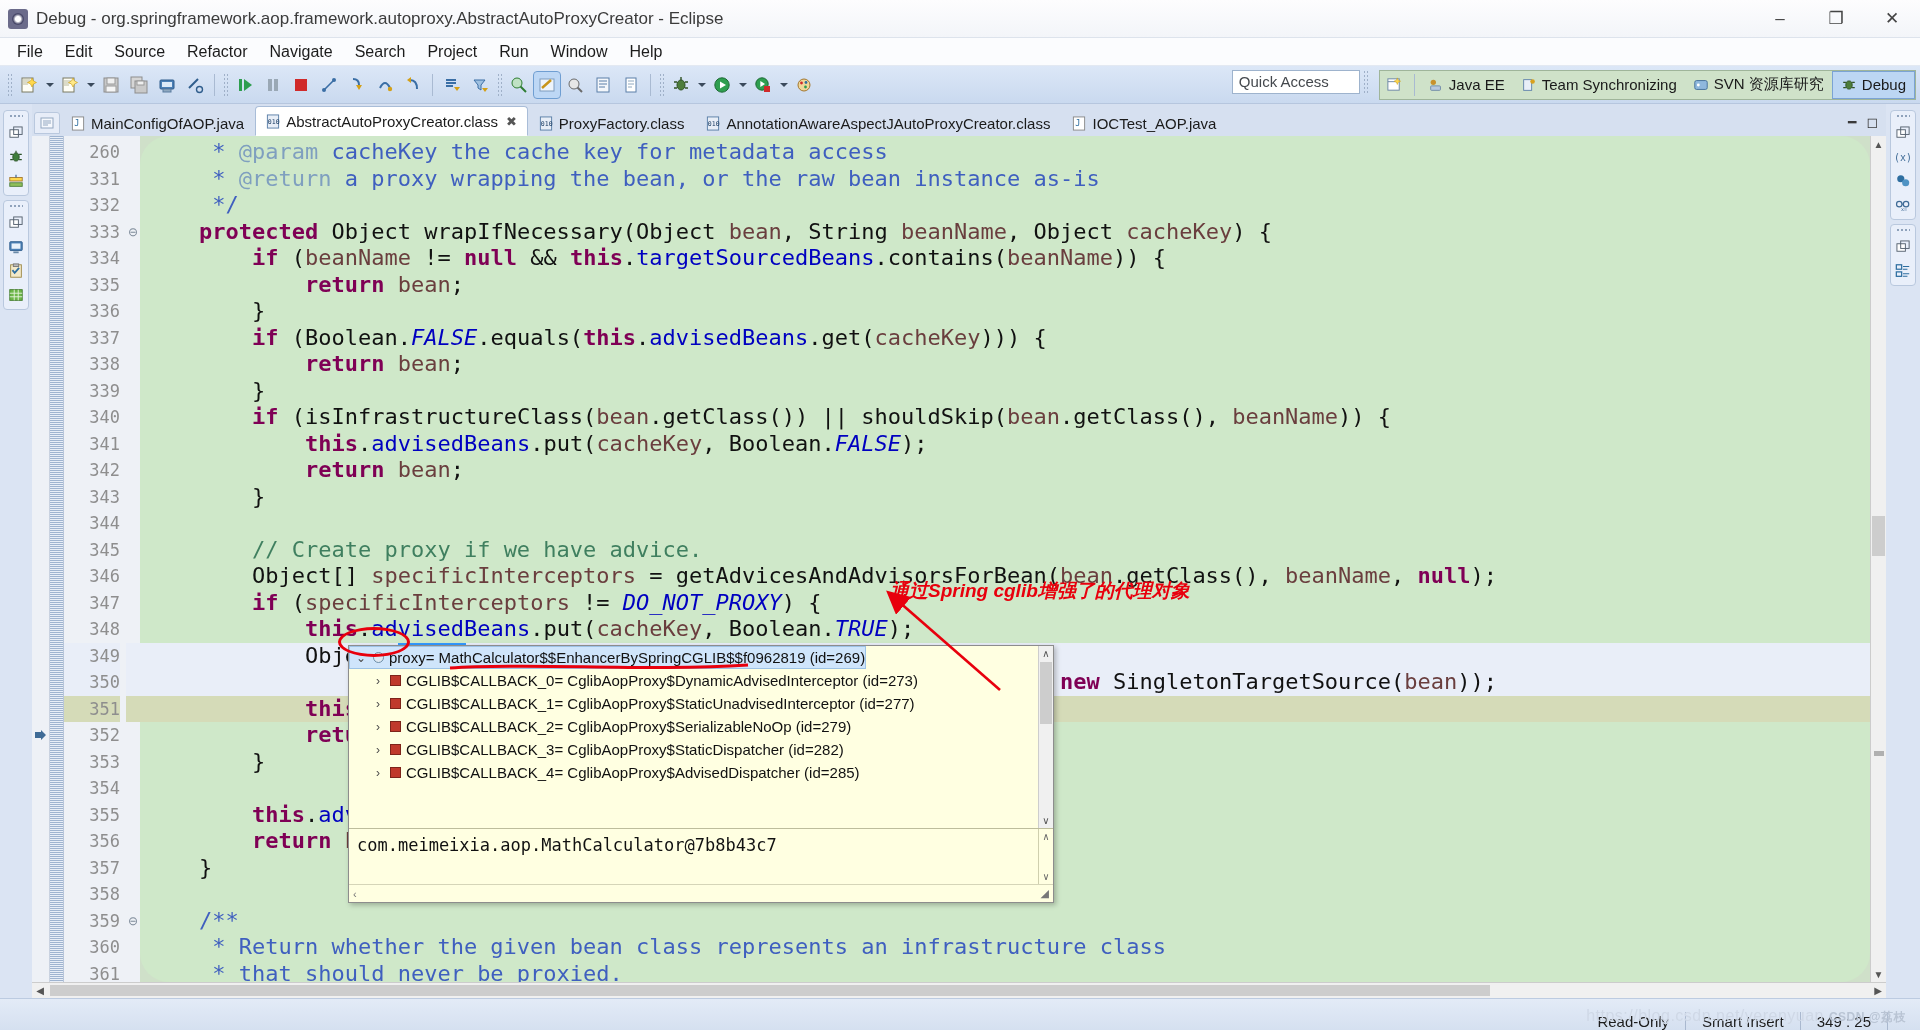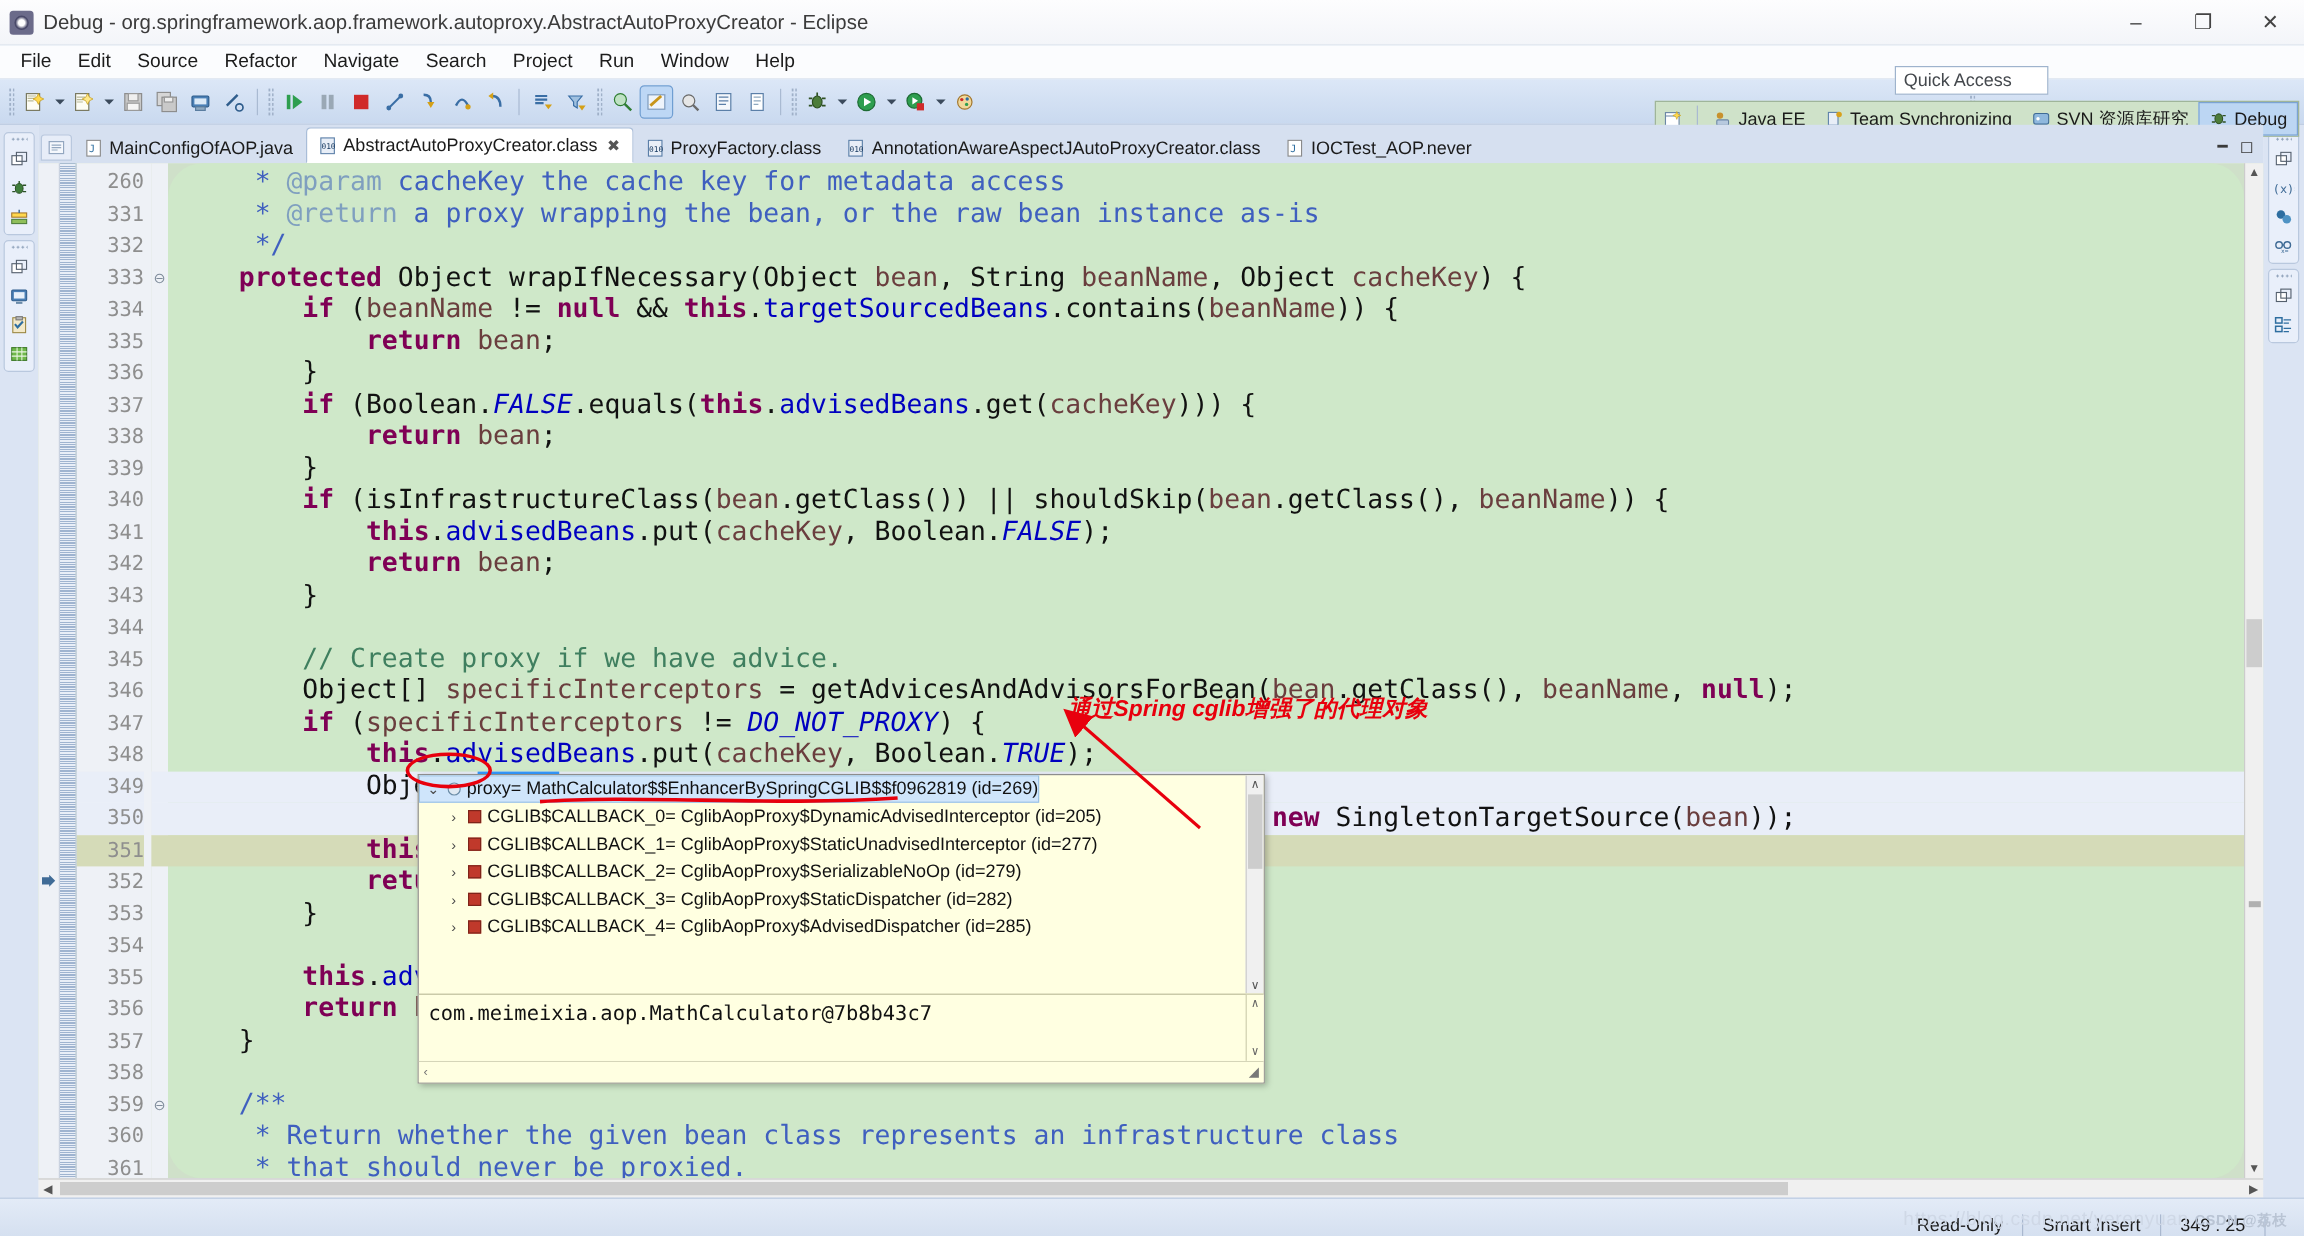--- a/index.html
+++ b/index.html
@@ -87,21 +87,21 @@
     width: 13px; height: 26px; display:flex; align-items:center; justify-content:center;
     flex: 0 0 13px;
   }
   .tb-arrow::after{
     content:""; border-left:4px solid transparent; border-right:4px solid transparent;
     border-top:4px solid #3b4a5c;
   }
   .tb-sep { width:1px; height:22px; background:#a9bad2; margin:0 5px; flex:0 0 1px;}
   .quick-access {
     margin-left: auto;
-    display: flex; align-items: center; flex-direction: column;
+    display: flex; 
   }
   .qa-box {
     width: 128px; height: 24px;
     background: #fff; border: 1px solid #9eb3cd;
     font-size: 15px; color: #44484d;
     display: flex; align-items: center; padding-left: 6px;
   }
   .persp-bar {
     display: flex; align-items: center; height: 30px;
     background: #cfe2c9;
@@ -687,21 +687,21 @@
               <text x="1.5" y="11" font-size="7" fill="#1a3c62" font-family="monospace">010</text>
             </svg>
           <span>AnnotationAwareAspectJAutoProxyCreator.class</span>
         </div>
 
         <div class="tab">
           <svg width="14" height="15" viewBox="0 0 14 16">
               <rect x="1" y="1" width="12" height="14" fill="#fff" stroke="#8a8a8a"></rect>
               <text x="3" y="11" font-size="9" fill="#2e6ea0" font-family="monospace">J</text>
             </svg>
-          <span>IOCTest_AOP.never</span>
+          <span>IOCTest_AOP.java</span>
         </div>
 
         <div class="tabstrip-right">
           <span>━</span>
           <span>◻</span>
         </div>
       </div>
 
       <div class="editor-wrap">
         <div class="marker-bar">
@@ -865,21 +865,21 @@
         <div class="a dn">∨</div>
       </div>
     <div class="var-row root" style="margin-left: 0px;">
           <span class="twisty">⌄</span>
           <span class="vicon obj"></span>
           <span class="var-name">proxy= MathCalculator$$EnhancerBySpringCGLIB$$f0962819  (id=269)</span>
         </div>
         <div class="var-row" style="margin-left: 18px;">
           <span class="twisty">›</span>
           <span class="vicon fld"></span>
-          <span class="var-name">CGLIB$CALLBACK_0= CglibAopProxy$DynamicAdvisedInterceptor  (id=205)</span>
+          <span class="var-name">CGLIB$CALLBACK_0= CglibAopProxy$DynamicAdvisedInterceptor  (id=273)</span>
         </div>
         <div class="var-row" style="margin-left: 18px;">
           <span class="twisty">›</span>
           <span class="vicon fld"></span>
           <span class="var-name">CGLIB$CALLBACK_1= CglibAopProxy$StaticUnadvisedInterceptor  (id=277)</span>
         </div>
         <div class="var-row" style="margin-left: 18px;">
           <span class="twisty">›</span>
           <span class="vicon fld"></span>
           <span class="var-name">CGLIB$CALLBACK_2= CglibAopProxy$SerializableNoOp  (id=279)</span>

